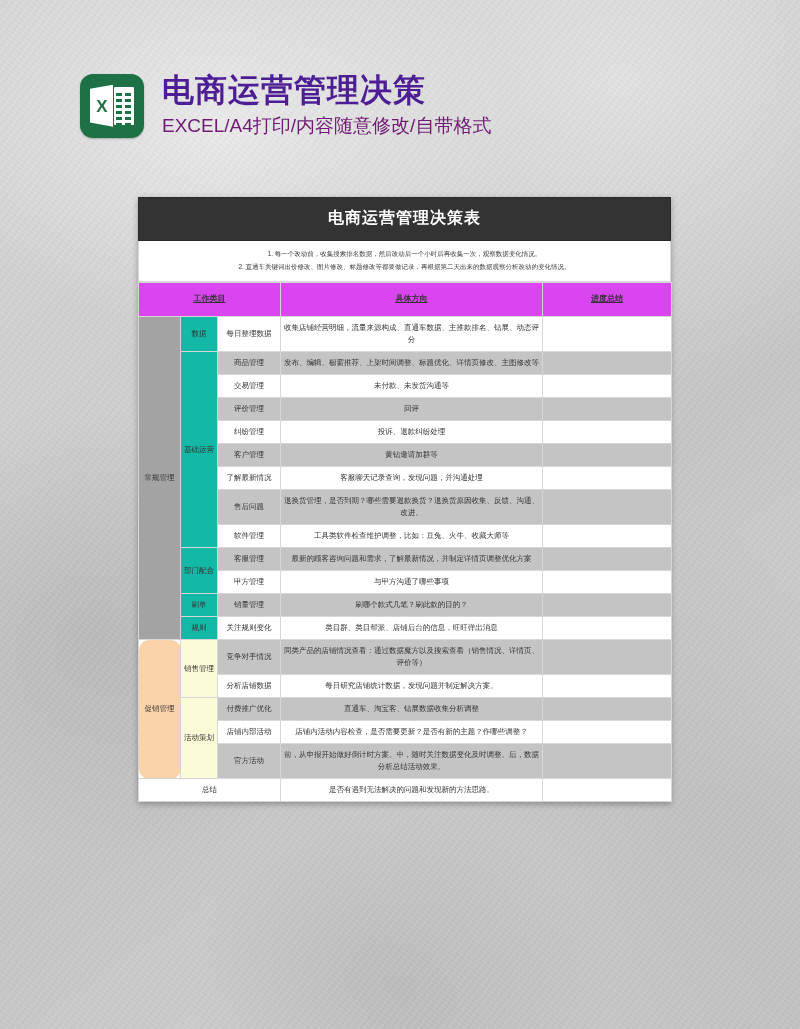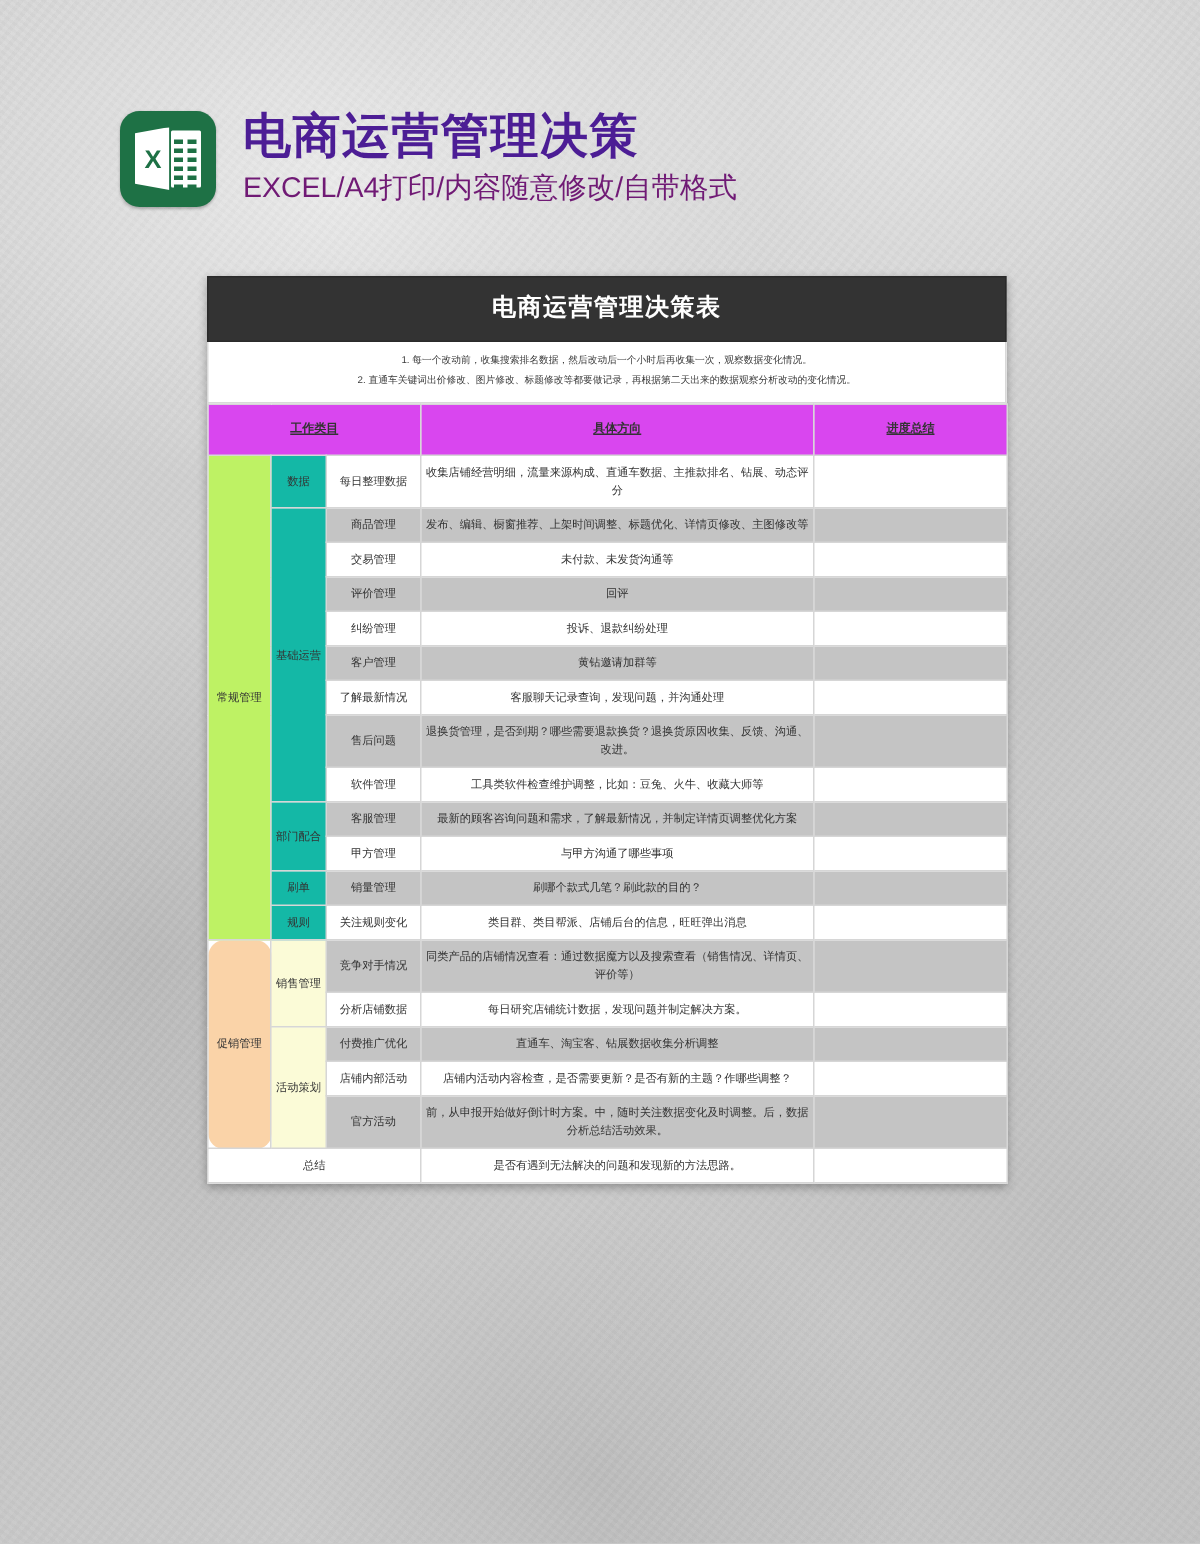--- a/index.html
+++ b/index.html
@@ -45,21 +45,21 @@
         linear-gradient(#1e7145 0 0),linear-gradient(#1e7145 0 0),linear-gradient(#1e7145 0 0),
         linear-gradient(#1e7145 0 0),linear-gradient(#1e7145 0 0),linear-gradient(#1e7145 0 0);
      background-size:6px 3px;background-repeat:no-repeat;
      background-position:0 0,9px 0,0 6px,9px 6px,0 12px,9px 12px,0 18px,9px 18px,0 24px,9px 24px,0 30px,9px 30px;}
   .head-text{display:flex;flex-direction:column;}
   #header-title{color:#4c1d95;font-size:32px;font-weight:bold;letter-spacing:1px;line-height:1.18;}
   #header-subtitle{color:#701a75;font-size:19px;line-height:1.4;margin-top:3px;}
 
   
   #sheet{
-    position:absolute;left:138px;top:184px;width:533px;
+    position:absolute;left:138px;top:197px;width:533px;
     background:#fff;box-shadow:0 2px 6px rgba(0,0,0,.30);
   }
   #sheet-title{
     background:#333333;color:#fff;text-align:center;
     font-size:16px;font-weight:bold;letter-spacing:1px;
     padding:10px 0 11px;border:1px solid #2a2a2a;
   }
   #sheet-notes{
     border:1px solid #d9d9d9;border-top:none;background:#fff;
     padding:7px 16px 8px;text-align:center;color:#3a3a3a;
@@ -70,21 +70,21 @@
   table#grid td,table#grid th{
     border:1px solid #d6d6d6;
     font-size:7.5px;color:#333;text-align:center;vertical-align:middle;
     padding:5px 3px;line-height:1.6;font-weight:normal;
   }
   table#grid th{font-weight:bold;font-size:8px;padding:10px 3px;background:#d946ef;margin-top:28px;}
   th.u,td.u{text-decoration:underline;}
   col.c0{width:42px;}  col.c1{width:37px;}  col.c2{width:63px;}
   col.c3{width:262px;} col.c4{width:129px;}
 
-  td.lv-dark{background:#bef264;font-weight:bold;font-size:7.5px;}
+  td.lv-dark{background:#a3a3a3;font-weight:bold;font-size:7.5px;}
   td.lv-light{background:#14b8a6;}
   td.or-dark{background:#fad3a8;font-weight:bold;font-size:7.5px;border-radius:10px;}
   td.or-light{background:#fbfbd7;}
   tr.shade td.body{background:#c4c4c4;}
   tr.plain td.body{background:#fff;}
   td.body{background:#fff;}
   td.dir{padding-left:6px;padding-right:6px;}
   td.summary-label{padding:11px 3px;}
 </style>
 </head>

